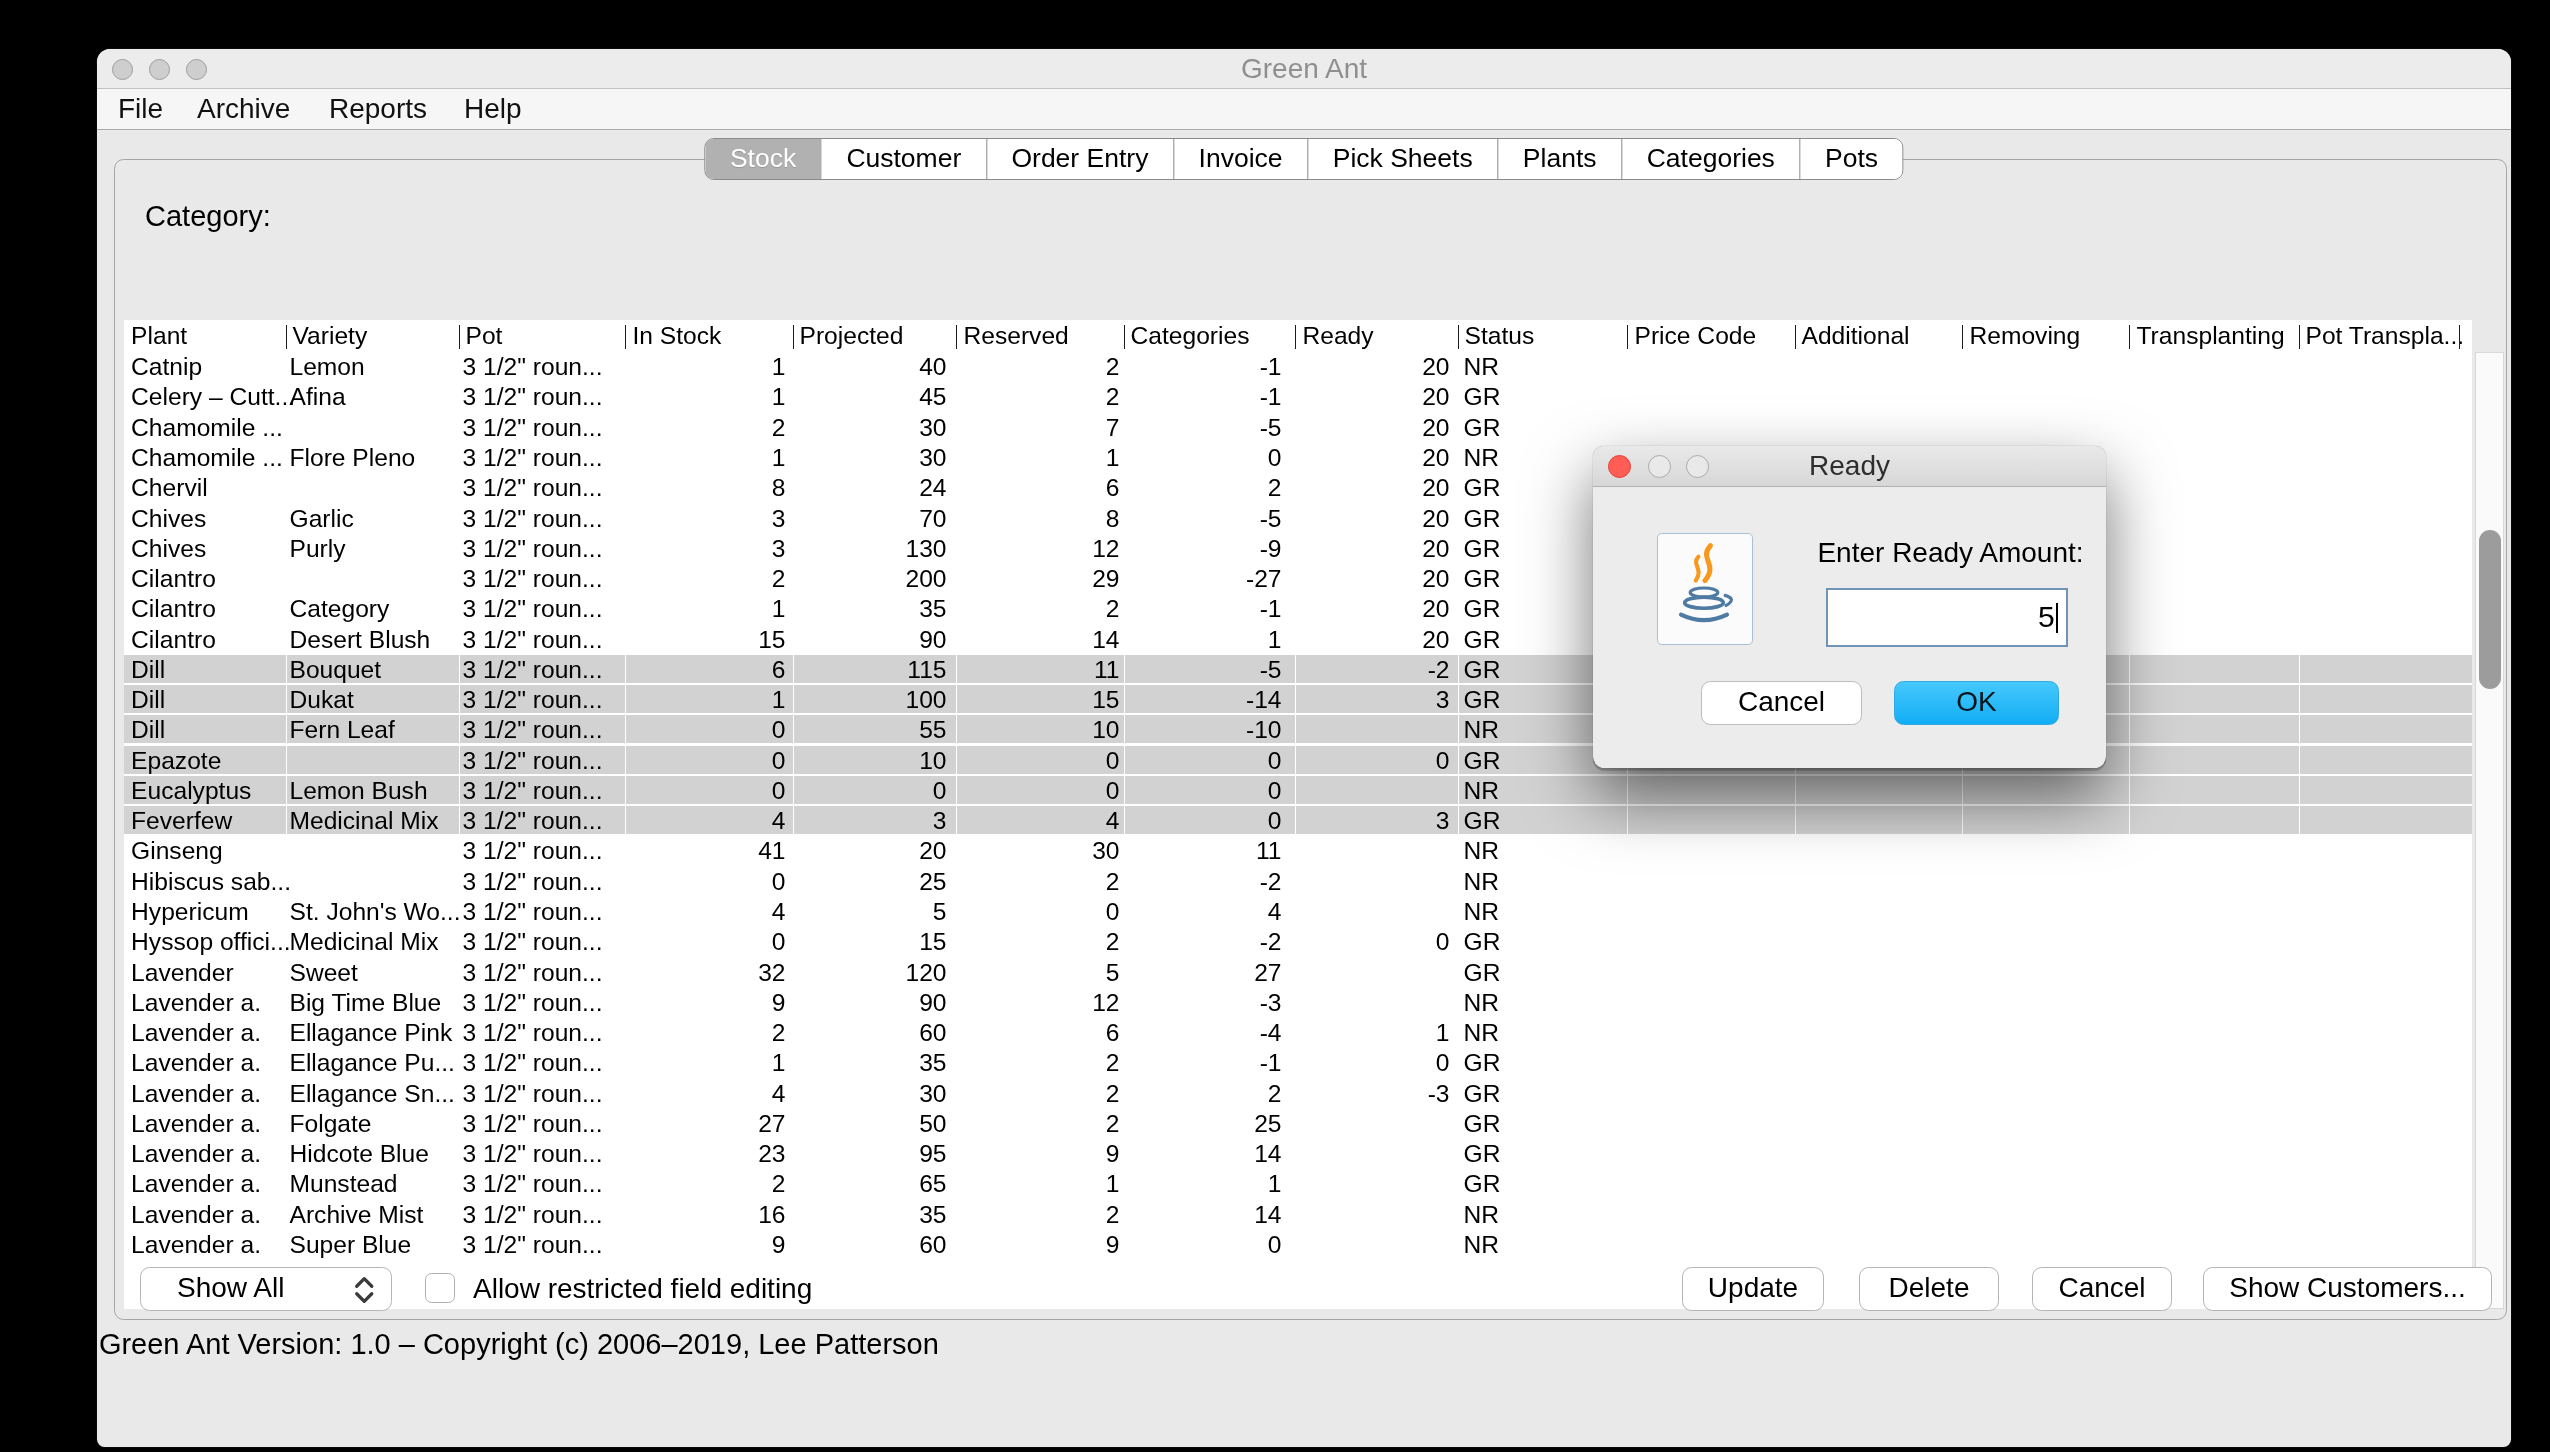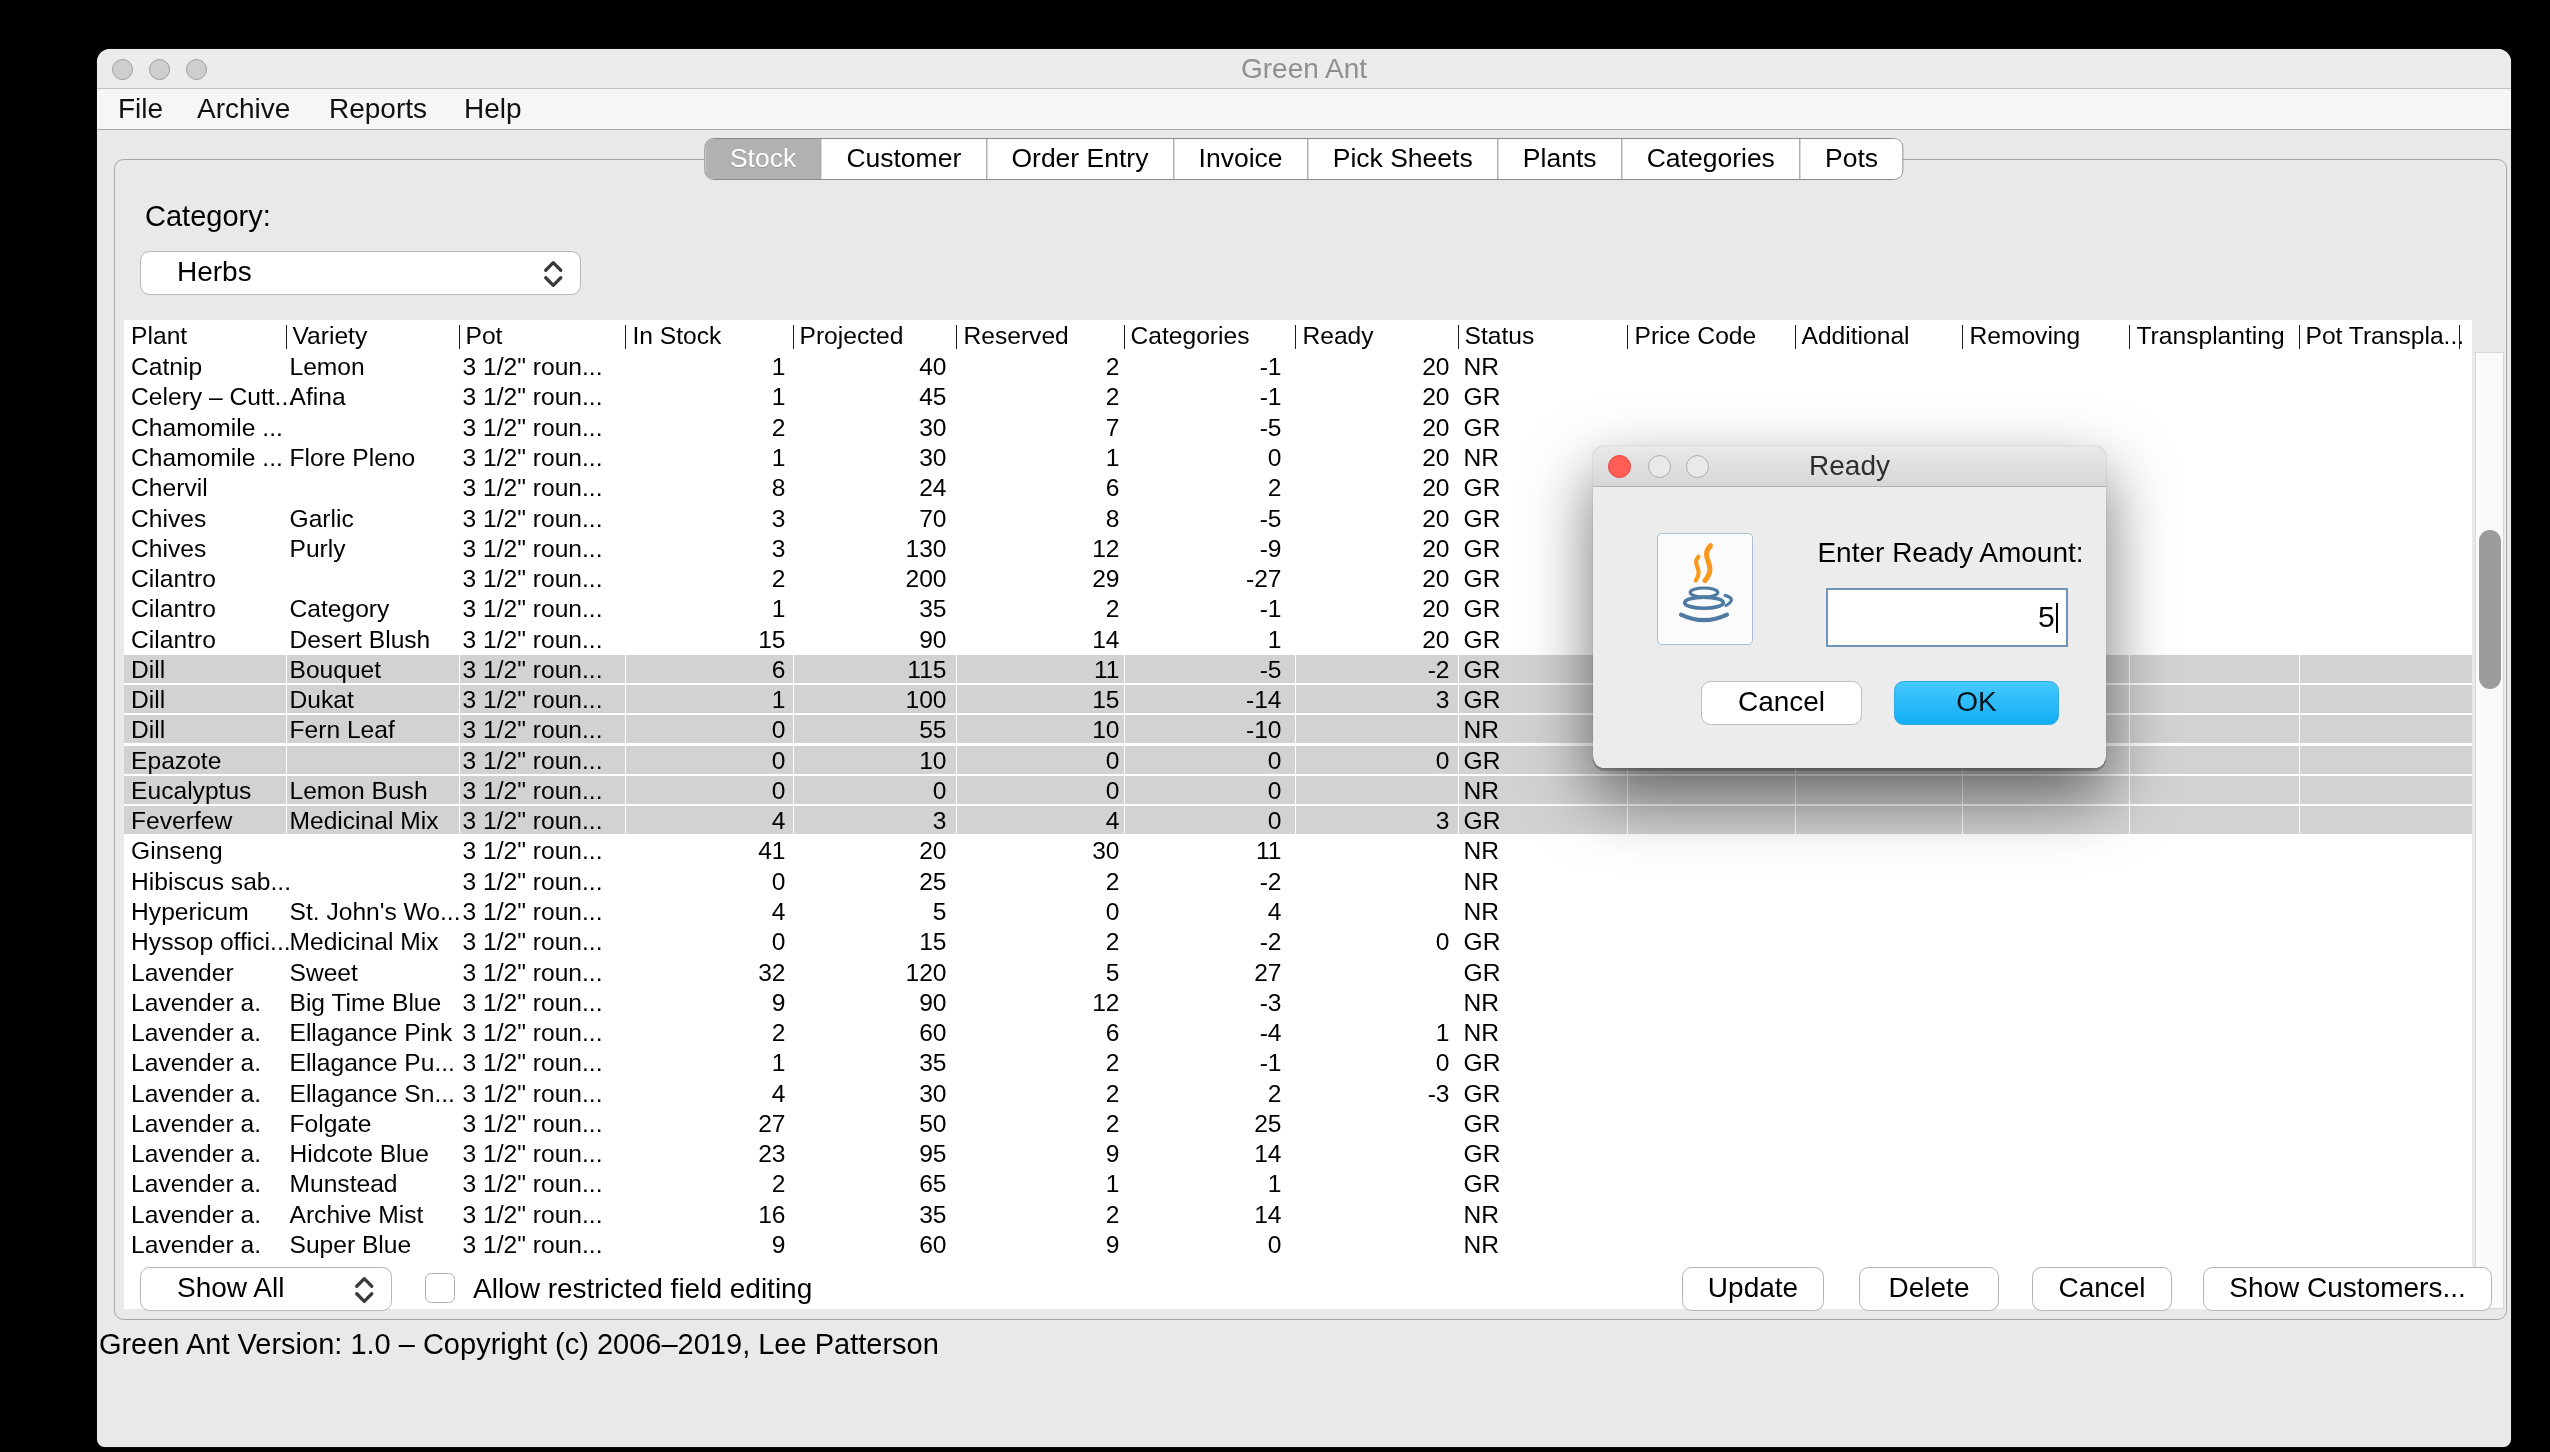--- a/index.html
+++ b/index.html
@@ -99,27 +99,20 @@
       <span class="tab">Order Entry</span>
       <span class="tab">Invoice</span>
       <span class="tab">Pick Sheets</span>
       <span class="tab">Plants</span>
       <span class="tab">Categories</span>
       <span class="tab">Pots</span>
     </div>
 
   <div class="cat-label">Category:</div>
 
-  <div class="select" id="category-select">
-    <span class="val">Herbs</span>
-    <svg width="26.5" height="32" viewBox="0 0 28 34">
-      <path d="M6 13 L14 5 L22 13" stroke="#3a3a3a" stroke-width="3.5" fill="none" stroke-linecap="round" stroke-linejoin="round"></path>
-      <path d="M6 21 L14 29 L22 21" stroke="#3a3a3a" stroke-width="3.5" fill="none" stroke-linecap="round" stroke-linejoin="round"></path>
-    </svg>
-  </div>
 
   <div class="table">
     <div id="thead">
         <span class="th" style="left: 7.6px;">Plant</span>
         <span class="th" style="left: 169px;">Variety</span>
         <span class="th" style="left: 342px;">Pot</span>
         <span class="th" style="left: 509px;">In Stock</span>
         <span class="th" style="left: 676px;">Projected</span>
         <span class="th" style="left: 840px;">Reserved</span>
         <span class="th" style="left: 1007px;">Categories</span>

